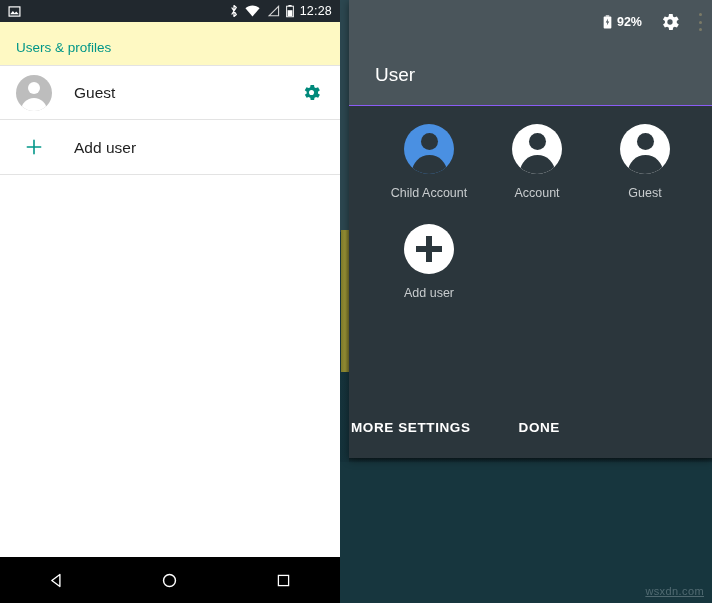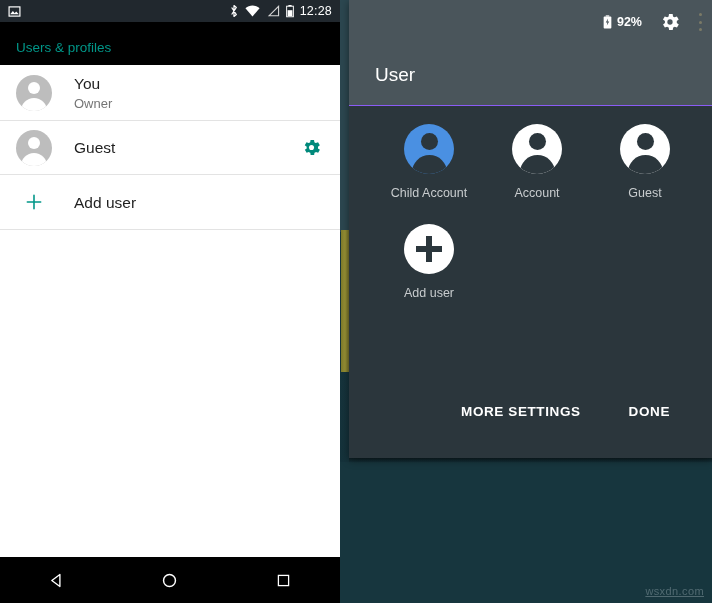--- a/index.html
+++ b/index.html
@@ -75,21 +75,21 @@
     gap: 18px;
     padding-right: 4px;
   }
   .appbar-btn {
     width: 26px; height: 26px;
     display: flex; align-items: center; justify-content: center;
     cursor: pointer;
   }
 
   .list-area {
-    background: #000000;
+    background: #fef9c3;
     padding-top: 10px;
   }
   .section-header {
     color: #009688;
     font-size: 13.5px;
     padding: 8px 16px 10px 16px;
     font-weight: 400;
   }
   .row {
     display: flex;
@@ -290,26 +290,26 @@
   .plus-bar-h { width: 26px; height: 6px; left: 12px; top: 22px; }
   .plus-bar-v { width: 6px; height: 26px; left: 22px; top: 12px; }
   .user-label {
     margin-top: 12px;
     font-size: 12.5px;
     color: #c8ccce;
     white-space: nowrap;
   }
   .ov-actions {
     position: absolute;
-    left: 0; bottom: 16px;
+    left: 0; bottom: 0;
     width: 363px;
     height: 62px;
     display: flex;
     align-items: center;
-    justify-content: flex-end;
+    justify-content: flex-start;
     padding-right: 40px;
     box-sizing: border-box;
     gap: 44px;
   }
   .ov-btn {
     color: #ffffff;
     font-size: 13.5px;
     font-weight: 700;
     letter-spacing: 0.6px;
     cursor: pointer;
@@ -374,27 +374,20 @@
           </svg>
         </span>
         <span class="status-clock">12:28</span>
       </div>
     </div>
 
 
     <div class="list-area">
       <div class="section-header">Users &amp; profiles</div>
 
-      <div class="row">
-        <div class="avatar"></div>
-        <div class="row-text">
-          <span class="row-title">You</span>
-          <span class="row-sub">Owner</span>
-        </div>
-      </div>
 
       <div class="row divider-top divider-bottom">
         <div class="avatar"></div>
         <div class="row-text">
           <span class="row-title">Guest</span>
         </div>
         <div class="row-action">
           <svg width="21" height="21" viewBox="0 0 24 24">
             <path d="M19.4 13a7.8 7.8 0 000-2l2.1-1.6-2-3.5-2.5 1a7.8 7.8 0 00-1.7-1l-.4-2.6h-4l-.4 2.6a7.8 7.8 0 00-1.7 1l-2.5-1-2 3.5L6.5 11a7.8 7.8 0 000 2l-2.1 1.6 2 3.5 2.5-1a7.8 7.8 0 001.7 1l.4 2.6h4l.4-2.6a7.8 7.8 0 001.7-1l2.5 1 2-3.5z" fill="#00897b"></path>
             <circle cx="12" cy="12" r="2.9" fill="#ffffff"></circle>

